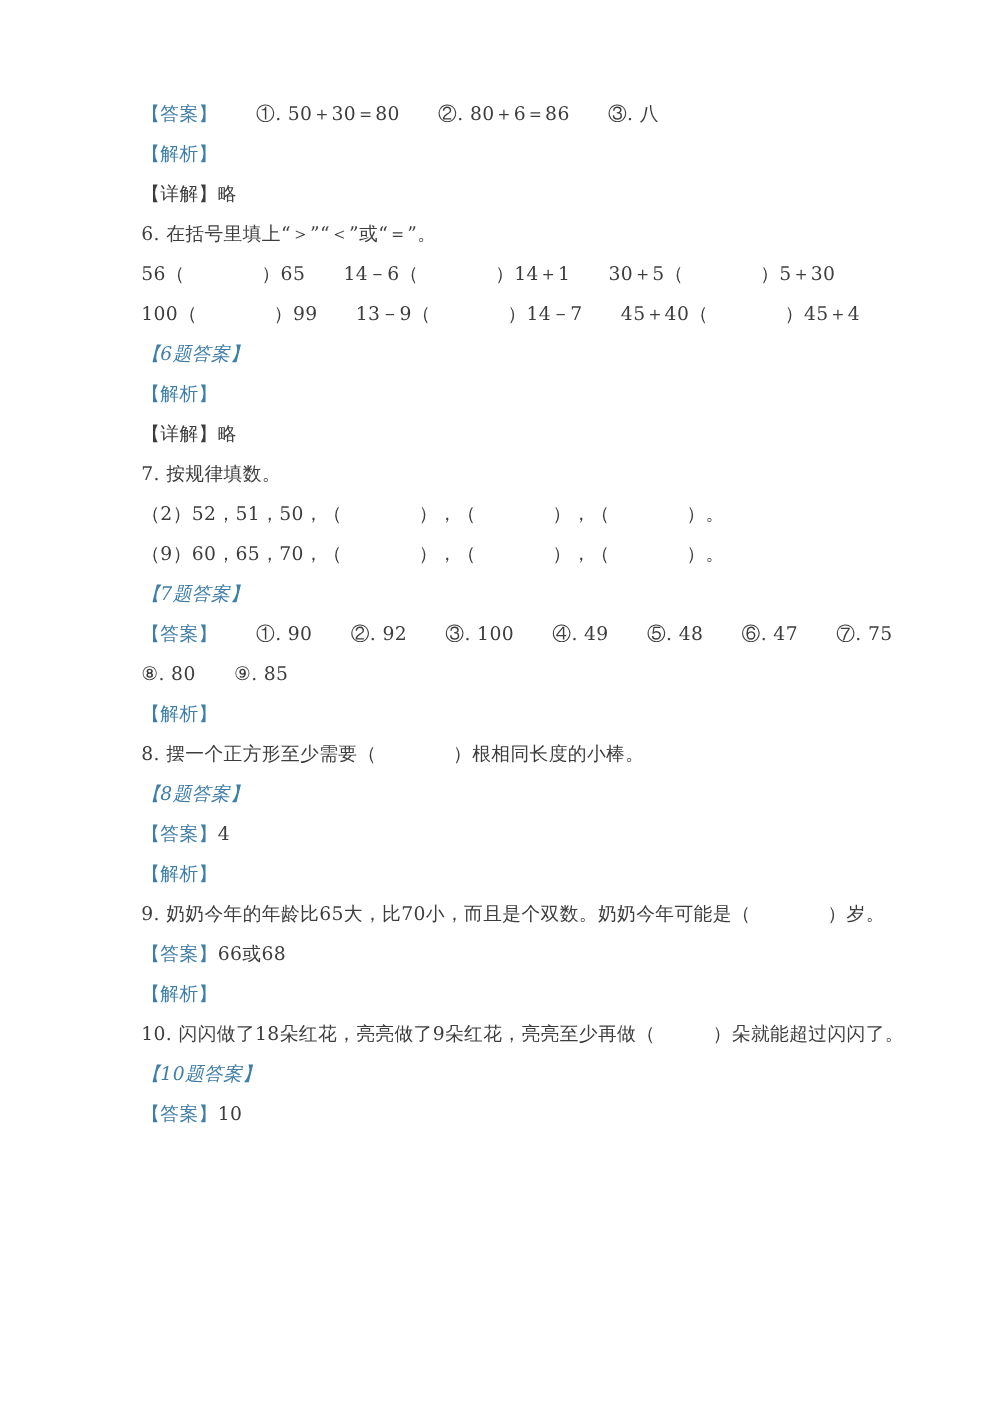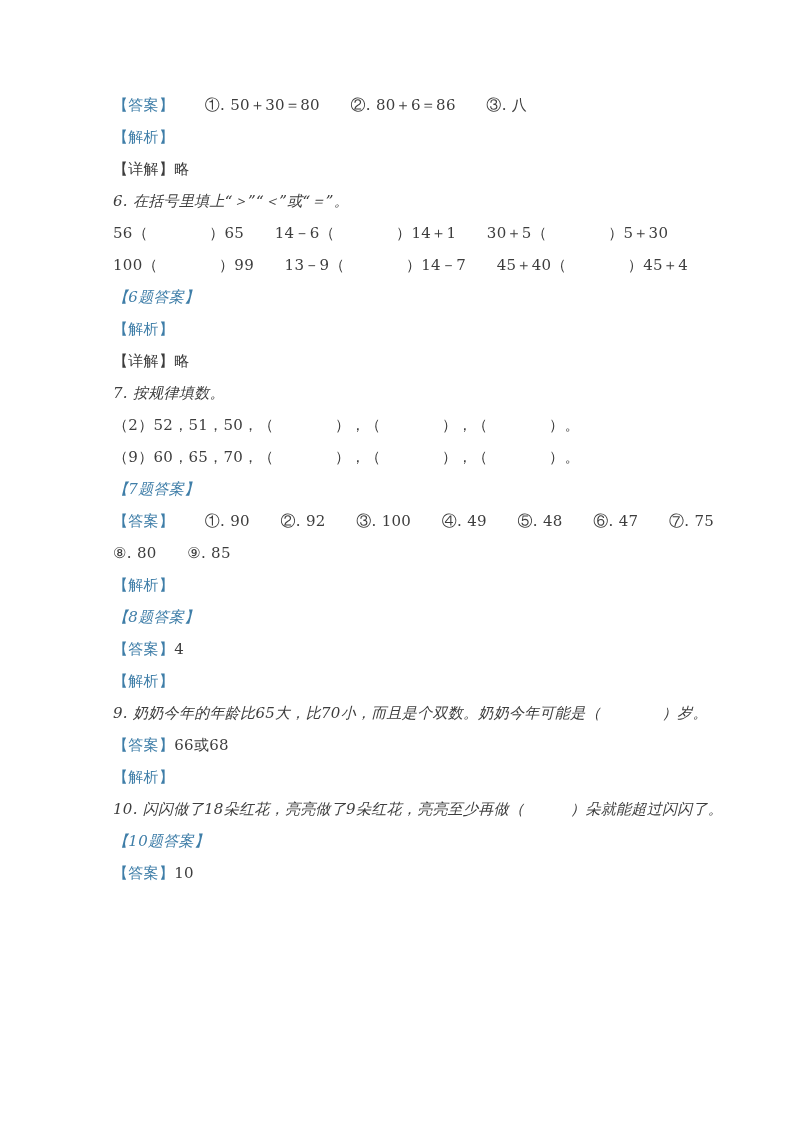--- a/index.html
+++ b/index.html
@@ -11,32 +11,32 @@
   body {
     width: 793px;
     height: 1122px;
     position: relative;
     overflow: hidden;
     font-family: "DejaVu Serif", "Liberation Serif", serif;
   }
   .doc {
     position: absolute;
     left: 113px;
-    top: 98px;
+    top: 84px;
     width: 660px;
   }
   .line {
     margin: 0 0 17px 0;
     font-size: 15px;
     line-height: 15px;
     color: #3d3d3d;
     white-space: pre;
     letter-spacing: 0.3px;
   }
-  .line.kind-question { margin-top: 5px; font-style: italic; }
+  .line.kind-question { margin-top: 5px; }
   .line.kind-answer-header { margin-top: 3px; font-style: italic; }
   .label { color: #3f7ea8; }
   .normal { color: #3d3d3d; }
 </style>
 </head>
 <body>
 
 <div class="doc" id="doc">
     <p class="line kind-answer"><span class="label">【答案】</span><span class="normal">　　①. 50＋30＝80　　②. 80＋6＝86　　③. 八</span></p>
     <p class="line kind-analysis"><span class="label">【解析】</span></p>
@@ -47,20 +47,21 @@
     <p class="line kind-answer-header"><span class="label">【6题答案】</span></p>
     <p class="line kind-analysis"><span class="label">【解析】</span></p>
     <p class="line kind-detail"><span class="normal">【详解】略</span></p>
     <p class="line kind-question"><span class="normal">7. 按规律填数。</span></p>
     <p class="line kind-item"><span class="normal">（2）52，51，50，（　　　　），（　　　　），（　　　　）。</span></p>
     <p class="line kind-item"><span class="normal">（9）60，65，70，（　　　　），（　　　　），（　　　　）。</span></p>
     <p class="line kind-answer-header"><span class="label">【7题答案】</span></p>
     <p class="line kind-answer"><span class="label">【答案】</span><span class="normal">　　①. 90　　②. 92　　③. 100　　④. 49　　⑤. 48　　⑥. 47　　⑦. 75</span></p>
     <p class="line kind-continuation"><span class="normal">⑧. 80　　⑨. 85</span></p>
     <p class="line kind-analysis"><span class="label">【解析】</span></p>
+    <p class="line kind-question"><span class="normal">8. 摆一个正方形至少需要（　　　　）根相同长度的小棒。</span></p>
     <p class="line kind-answer-header"><span class="label">【8题答案】</span></p>
     <p class="line kind-answer"><span class="label">【答案】</span><span class="normal">4</span></p>
     <p class="line kind-analysis"><span class="label">【解析】</span></p>
     <p class="line kind-question"><span class="normal">9. 奶奶今年的年龄比65大，比70小，而且是个双数。奶奶今年可能是（　　　　）岁。</span></p>
     <p class="line kind-answer"><span class="label">【答案】</span><span class="normal">66或68</span></p>
     <p class="line kind-analysis"><span class="label">【解析】</span></p>
     <p class="line kind-question"><span class="normal">10. 闪闪做了18朵红花，亮亮做了9朵红花，亮亮至少再做（　　　）朵就能超过闪闪了。</span></p>
     <p class="line kind-answer-header"><span class="label">【10题答案】</span></p>
     <p class="line kind-answer"><span class="label">【答案】</span><span class="normal">10</span></p>
   </div>

